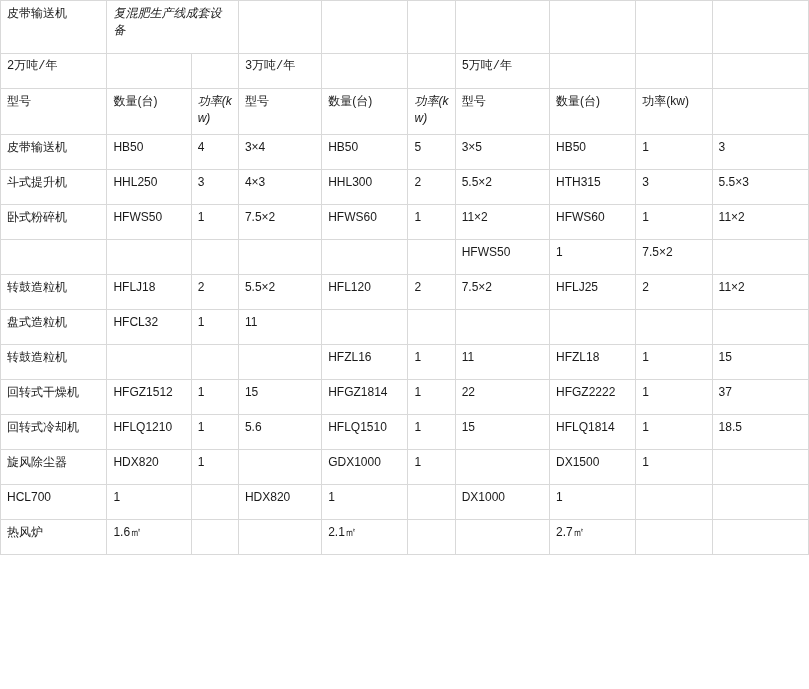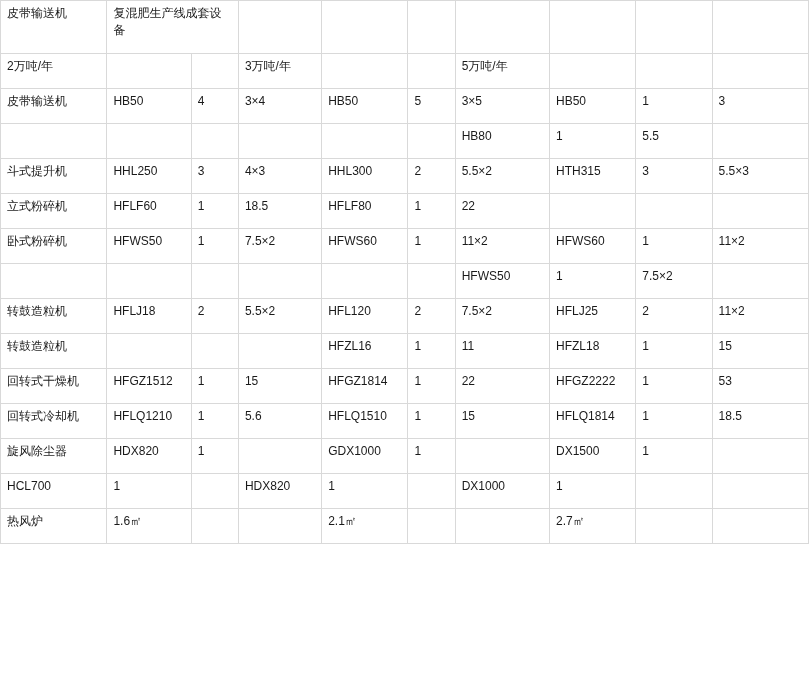--- a/index.html
+++ b/index.html
@@ -36,24 +36,24 @@
   col.c2 { width: 47px; }
   col.c3 { width: 83px; }
   col.c4 { width: 86px; }
   col.c5 { width: 47px; }
   col.c6 { width: 94px; }
   col.c7 { width: 86px; }
   col.c8 { width: 76px; }
   col.c9 { width: 96px; }
 
   tr.r-head td { height: 44px; }
-  tr.r-sub td { height: 26px; }
+  tr.r-sub td { height: 26px; font-family: Liberation Mono, monospace; }
   tr.r-col td { height: 37px; }
   tr.r-data td { height: 26px; }
-  .tall { line-height: 18px; }
+  .tall { line-height: 18px; font-style: italic; }
 </style>
 </head>
 <body>
 
 <table class="spec">
   <colgroup>
     <col class="c0">
       <col class="c1">
       <col class="c2">
       <col class="c3">
@@ -81,70 +81,58 @@
       <td></td>
       <td></td>
       <td>3万吨/年</td>
       <td></td>
       <td></td>
       <td>5万吨/年</td>
       <td></td>
       <td></td>
       <td></td>
     </tr>
+    <tr class="r-col">
+      <td>型号</td>
+      <td>数量(台)</td>
+      <td class="tall">功率(kw)</td>
+      <td>型号</td>
+      <td>数量(台)</td>
+      <td class="tall">功率(kw)</td>
+      <td>型号</td>
+      <td>数量(台)</td>
+      <td>功率(kw)</td>
+      <td></td>
+    </tr>
 
     <tr class="r-data">
       <td>皮带输送机</td>
       <td>HB50</td>
       <td>4</td>
       <td>3×4</td>
       <td>HB50</td>
       <td>5</td>
       <td>3×5</td>
       <td>HB50</td>
       <td>1</td>
       <td>3</td>
     </tr>
     <tr class="r-data">
-      <td></td>
-      <td></td>
-      <td></td>
-      <td></td>
-      <td></td>
-      <td></td>
-      <td>HB80</td>
-      <td>1</td>
-      <td>5.5</td>
-      <td></td>
-    </tr>
-    <tr class="r-data">
       <td>斗式提升机</td>
       <td>HHL250</td>
       <td>3</td>
       <td>4×3</td>
       <td>HHL300</td>
       <td>2</td>
       <td>5.5×2</td>
       <td>HTH315</td>
       <td>3</td>
       <td>5.5×3</td>
     </tr>
     <tr class="r-data">
-      <td>立式粉碎机</td>
-      <td>HFLF60</td>
-      <td>1</td>
-      <td>18.5</td>
-      <td>HFLF80</td>
-      <td>1</td>
-      <td>22</td>
-      <td></td>
-      <td></td>
-      <td></td>
-    </tr>
-    <tr class="r-data">
       <td>卧式粉碎机</td>
       <td>HFWS50</td>
       <td>1</td>
       <td>7.5×2</td>
       <td>HFWS60</td>
       <td>1</td>
       <td>11×2</td>
       <td>HFWS60</td>
       <td>1</td>
       <td>11×2</td>
@@ -167,20 +155,32 @@
       <td>2</td>
       <td>5.5×2</td>
       <td>HFL120</td>
       <td>2</td>
       <td>7.5×2</td>
       <td>HFLJ25</td>
       <td>2</td>
       <td>11×2</td>
     </tr>
     <tr class="r-data">
+      <td>盘式造粒机</td>
+      <td>HFCL32</td>
+      <td>1</td>
+      <td>11</td>
+      <td></td>
+      <td></td>
+      <td></td>
+      <td></td>
+      <td></td>
+      <td></td>
+    </tr>
+    <tr class="r-data">
       <td>转鼓造粒机</td>
       <td></td>
       <td></td>
       <td></td>
       <td>HFZL16</td>
       <td>1</td>
       <td>11</td>
       <td>HFZL18</td>
       <td>1</td>
       <td>15</td>
@@ -188,21 +188,21 @@
     <tr class="r-data">
       <td>回转式干燥机</td>
       <td>HFGZ1512</td>
       <td>1</td>
       <td>15</td>
       <td>HFGZ1814</td>
       <td>1</td>
       <td>22</td>
       <td>HFGZ2222</td>
       <td>1</td>
-      <td>53</td>
+      <td>37</td>
     </tr>
     <tr class="r-data">
       <td>回转式冷却机</td>
       <td>HFLQ1210</td>
       <td>1</td>
       <td>5.6</td>
       <td>HFLQ1510</td>
       <td>1</td>
       <td>15</td>
       <td>HFLQ1814</td>

